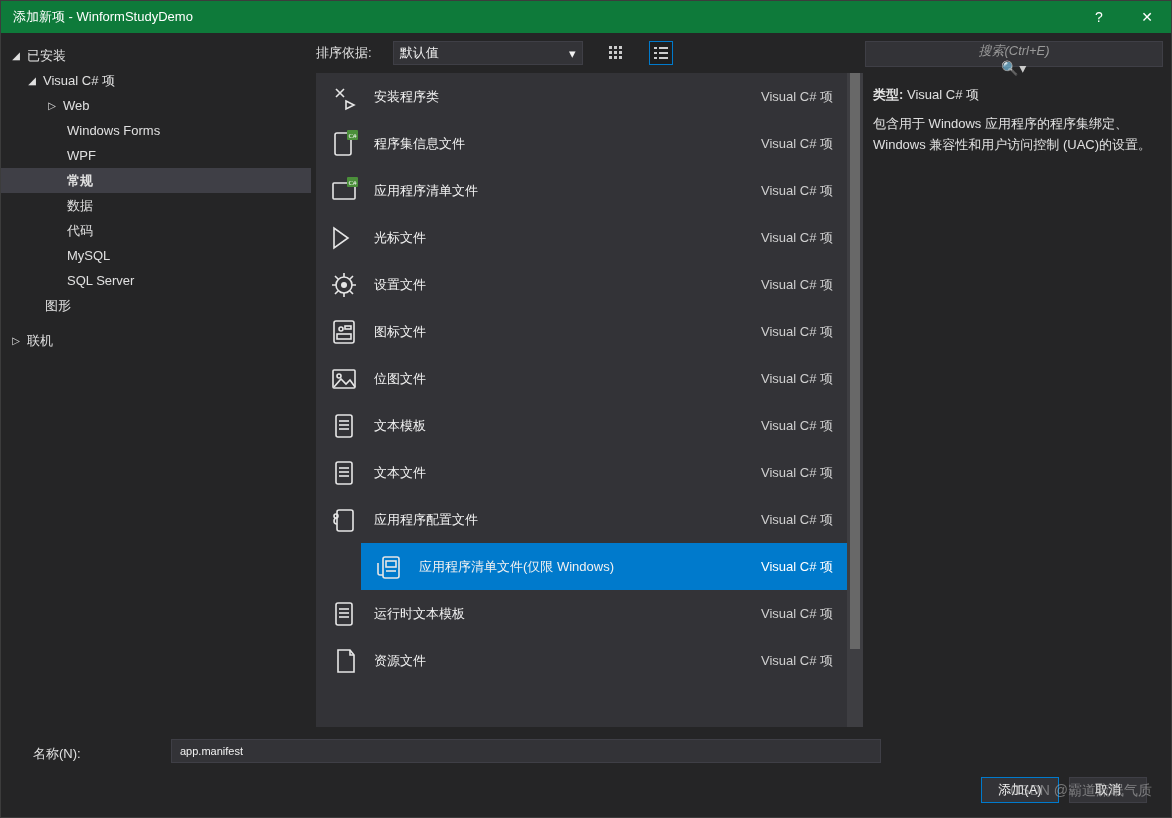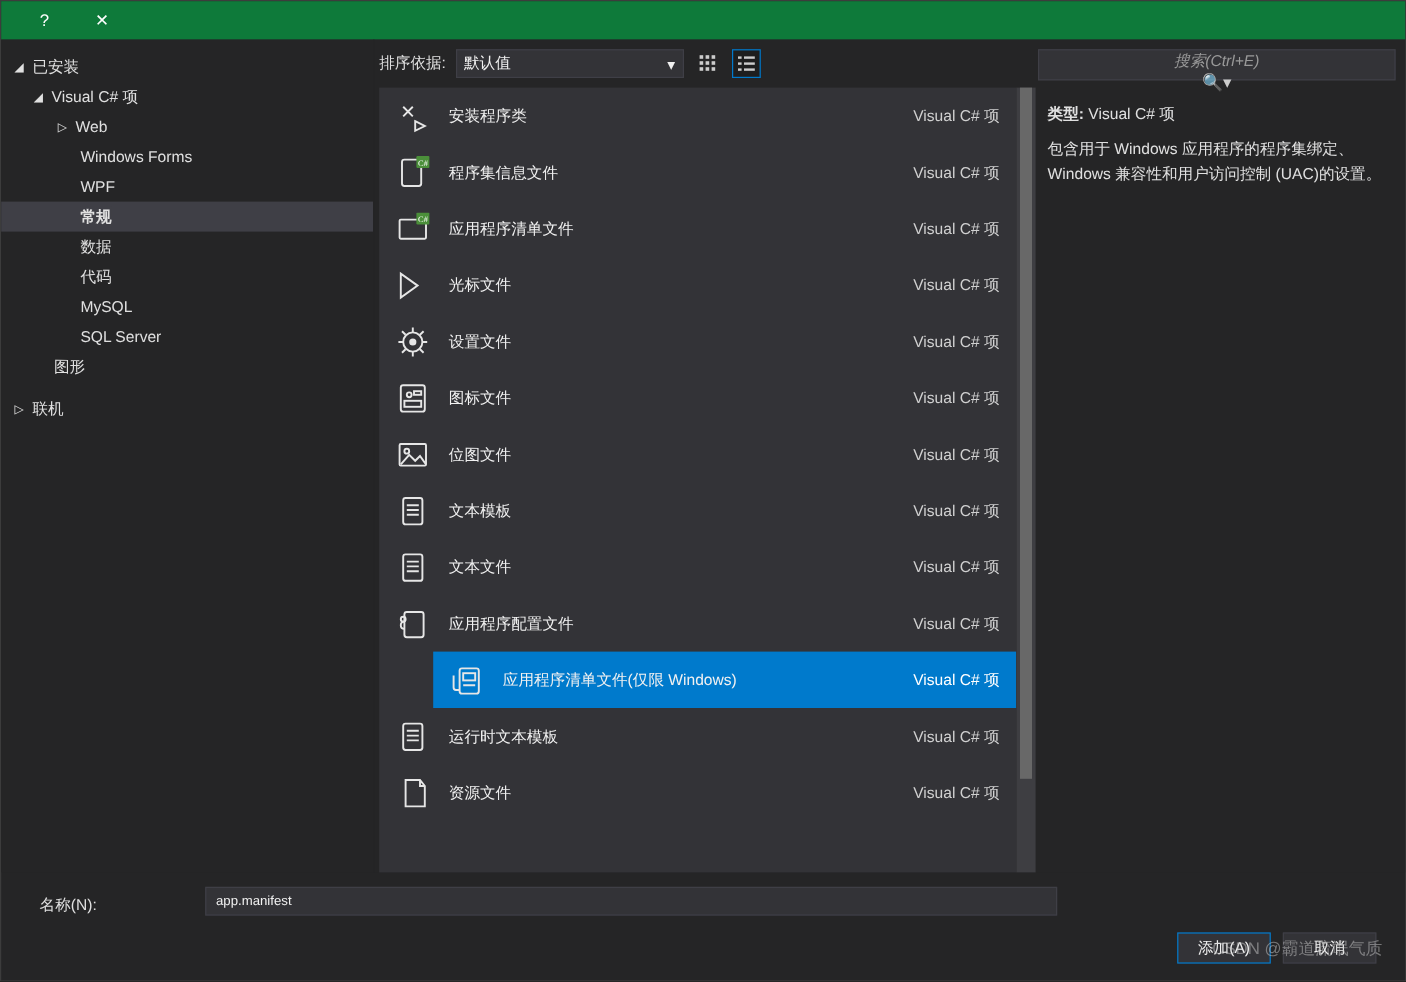--- a/index.html
+++ b/index.html
@@ -82,21 +82,21 @@
   flex: 1;
   display: flex;
   flex-direction: column;
   background: #252526;
   border-left: 1px solid #252526;
 }
 .toolbar {
   display: flex;
   align-items: center;
   padding: 8px 0 8px 4px;
-  gap: 8px;
+  gap: 21px;
 }
 .toolbar .sort-label { color: #e0e0e0; }
 .sort-select {
   background: #333337;
   border: 1px solid #3f3f46;
   color: #f1f1f1;
   font-size: 13px;
   padding: 2px 6px;
   width: 190px;
   height: 24px;
@@ -220,20 +220,21 @@
   font-size: 14px;
   pointer-events: none;
 }
 svg { display: block; }
 </style>
 </head>
 <body>
 
 <div class="window">
   <div class="titlebar">
+    <span class="title">添加新项 - WinformStudyDemo</span>
     <div class="tb-btn">?</div>
     <div class="tb-btn">✕</div>
   </div>
 
   <div class="content">
     <div class="upper">
 
       <div class="sidebar">
         <div class="tree-row">
           <span class="arrow">◢</span>

